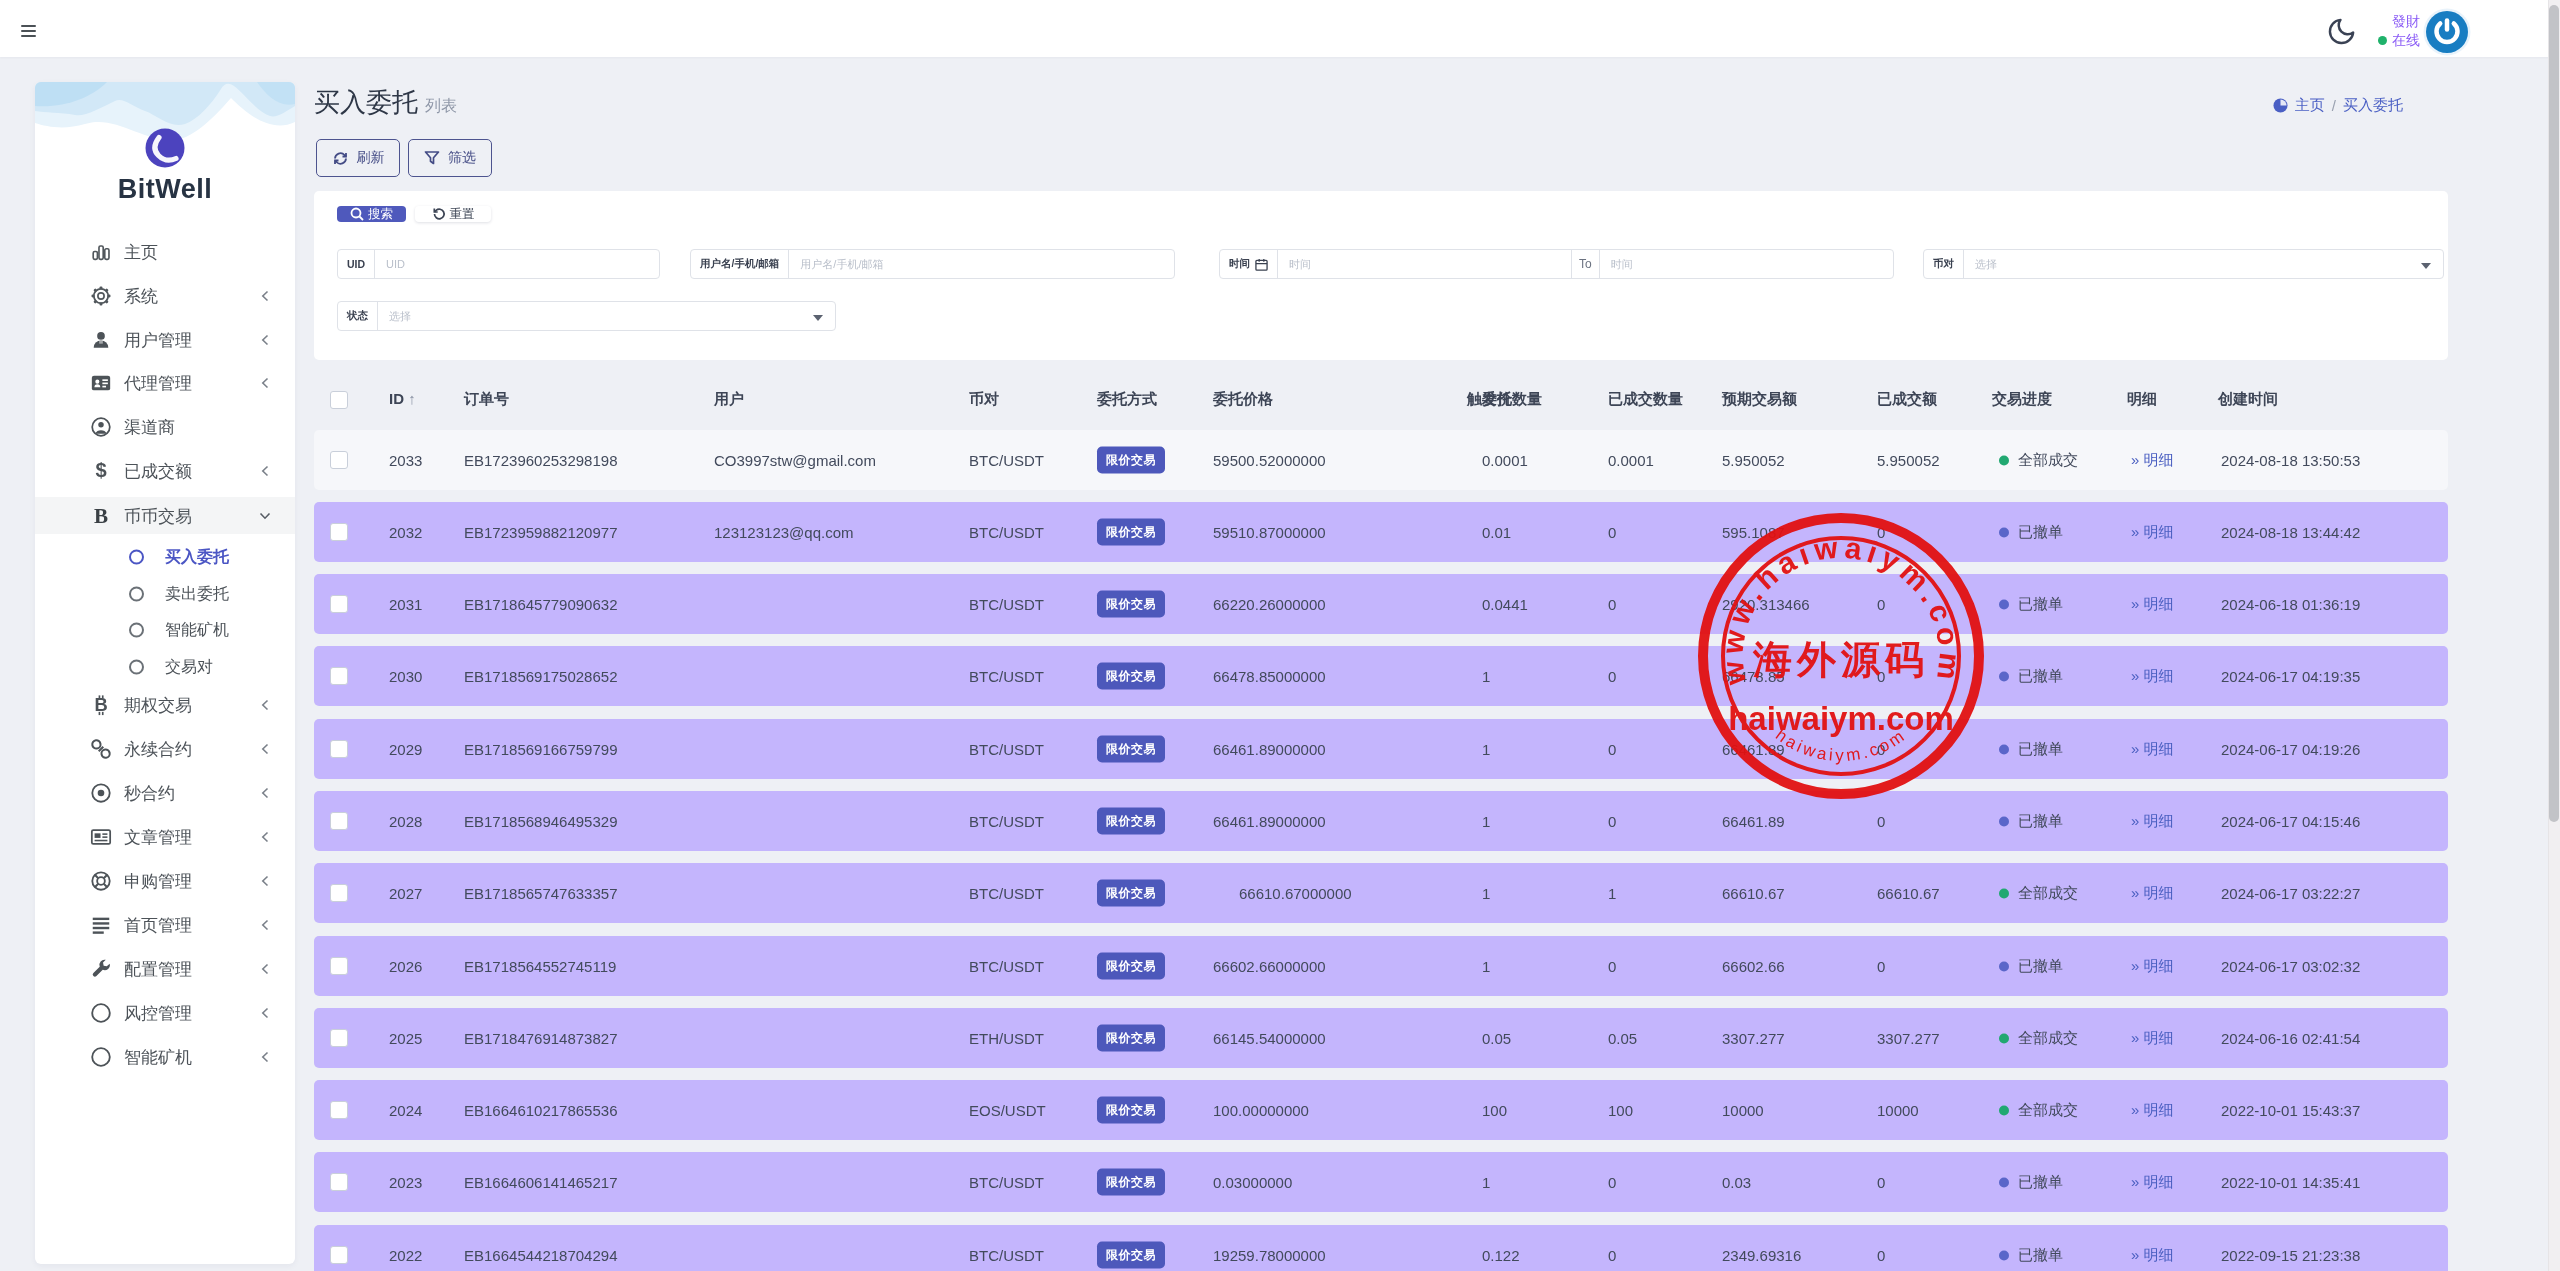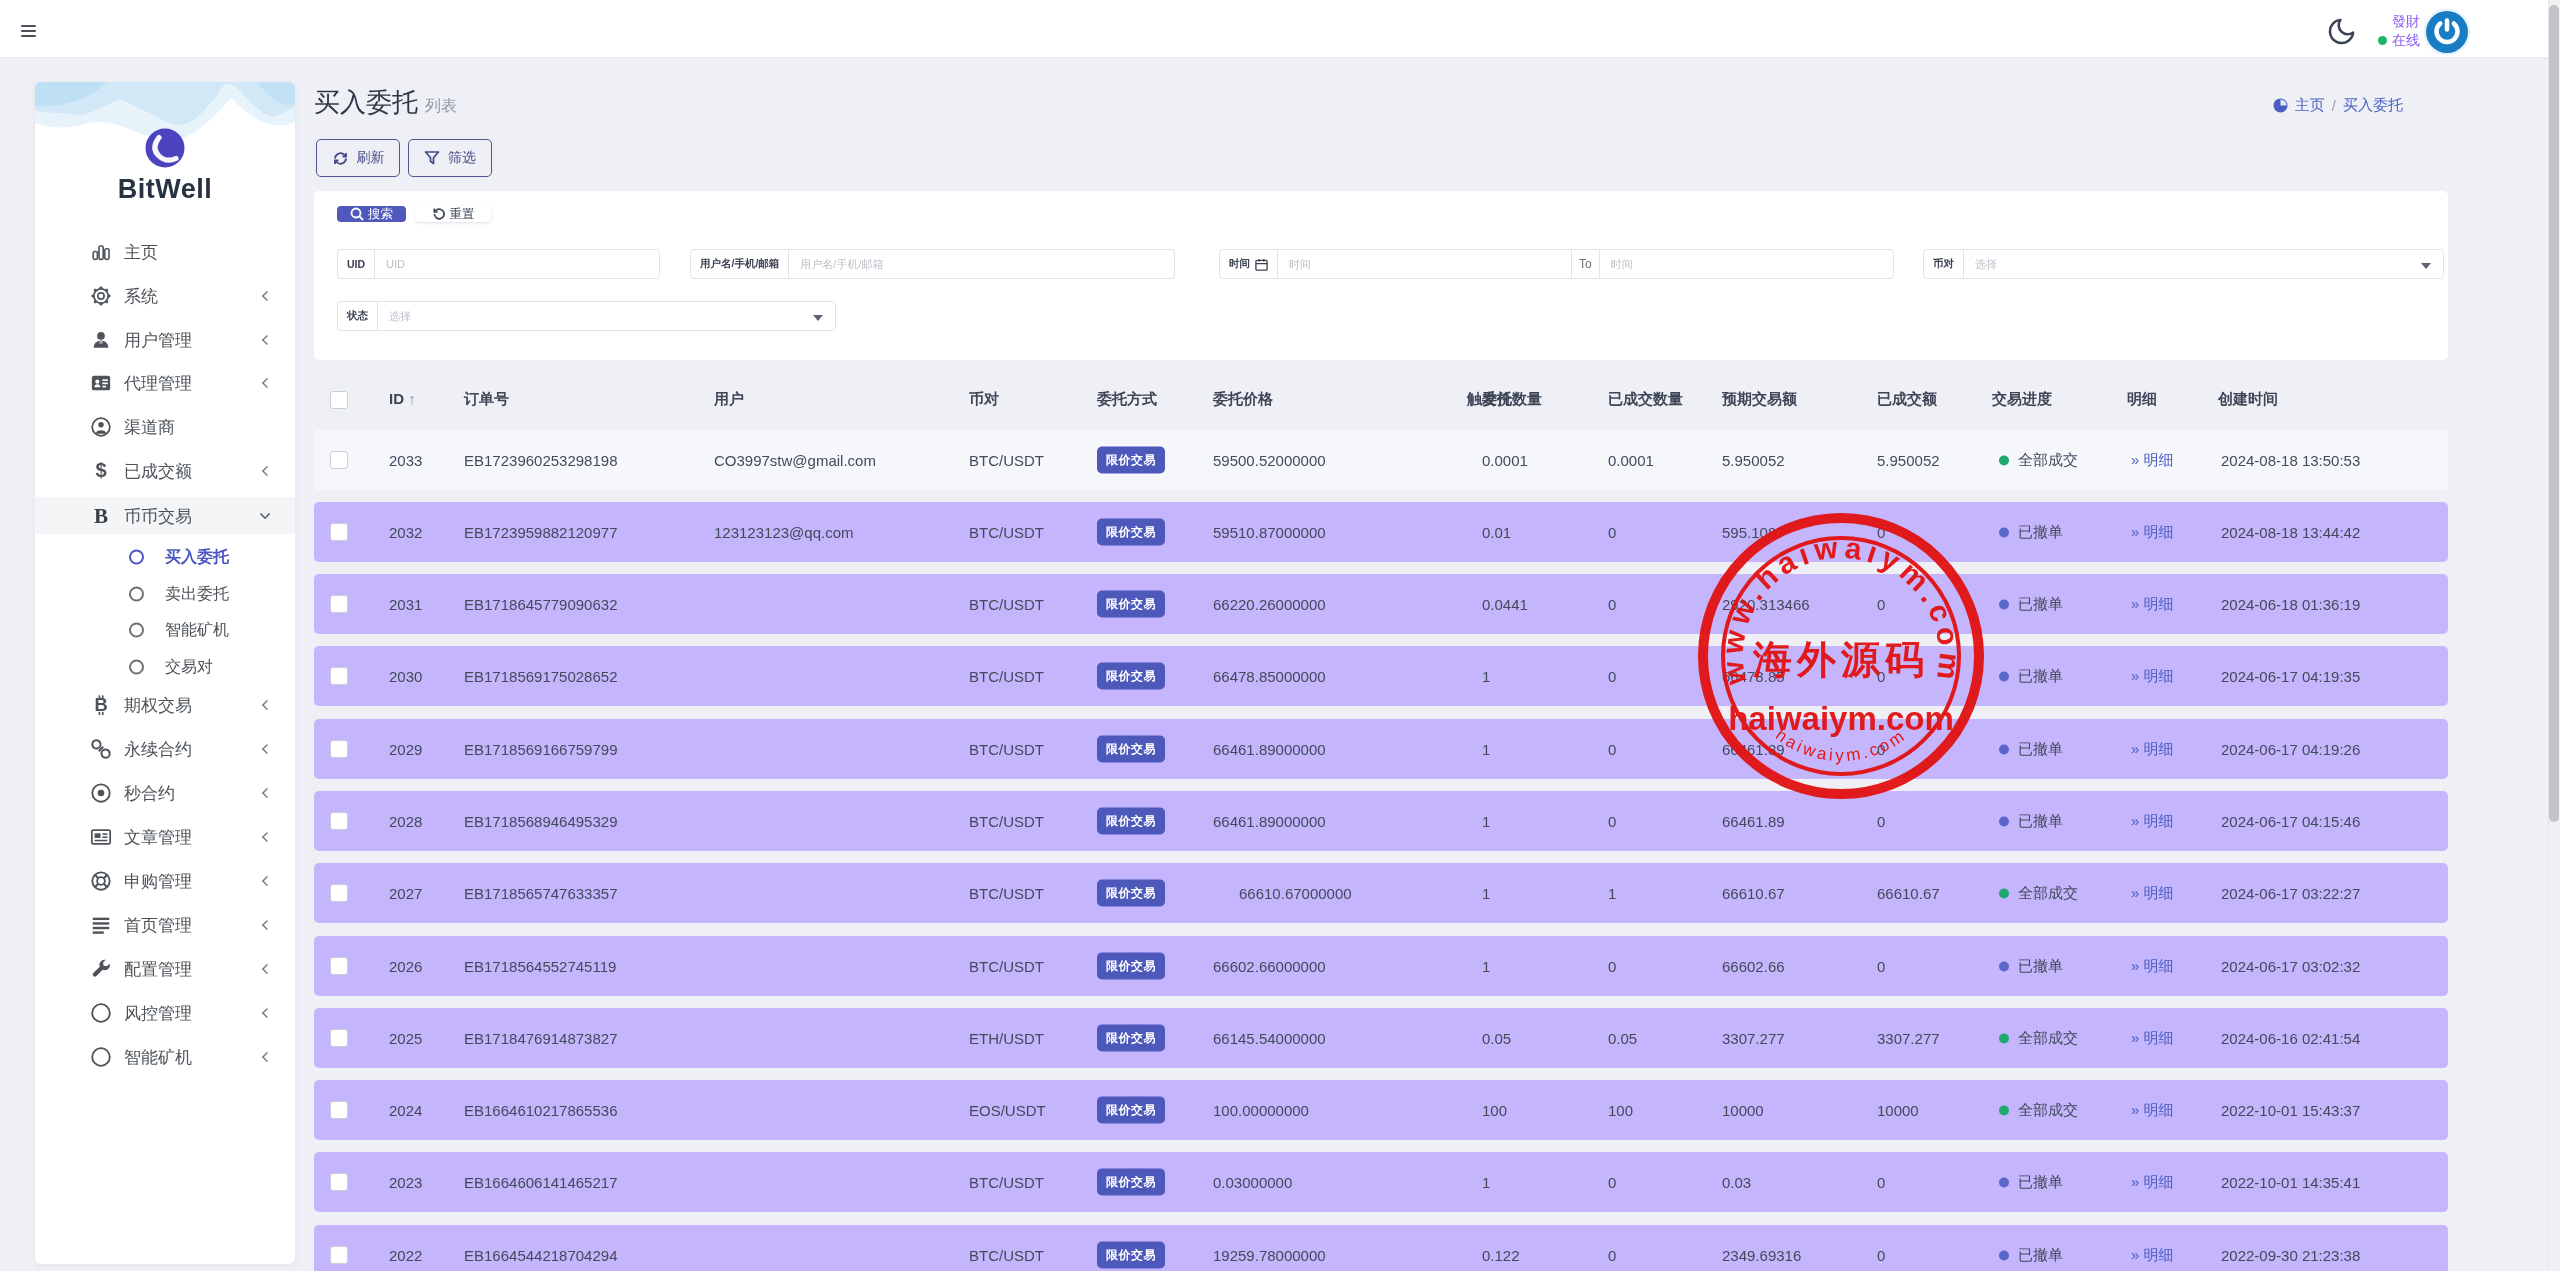--- a/index.html
+++ b/index.html
@@ -585,21 +585,21 @@
 <span class="cell" style="left:899px">19259.78000000</span>
 <span class="cell" style="left:1168px">0.122</span>
 <span class="cell" style="left:1294px">0</span>
 <span class="cell" style="left:1408px">2349.69316</span>
 <span class="cell" style="left:1563px">0</span>
 <span class="cell st" style="left:1685px">
       <span class="d b"></span>
       <span>已撤单</span>
     </span>
 <span class="cell det" style="left:1817px">» 明细</span>
-<span class="cell" style="left:1907px">2022-09-30 21:23:38</span>
+<span class="cell" style="left:1907px">2022-09-15 21:23:38</span>
 </div>
 
 <svg id="stamp" class="abs" style="left:1691px;top:506px" width="300" height="300" viewBox="0 0 300 300">
 <defs>
 <path id="arcTop" d="M 57.9 183.5 A 98 98 0 1 1 242.1 183.5"></path>
 <path id="arcBot" d="M 59.1 202.5 A 105 105 0 0 0 240.9 202.5"></path>
 </defs>
 <g opacity="0.94">
 <circle cx="150" cy="150" r="138" fill="none" stroke="#e21010" stroke-width="10"></circle>
 <circle cx="150" cy="150" r="118" fill="none" stroke="#e21010" stroke-width="4"></circle>

